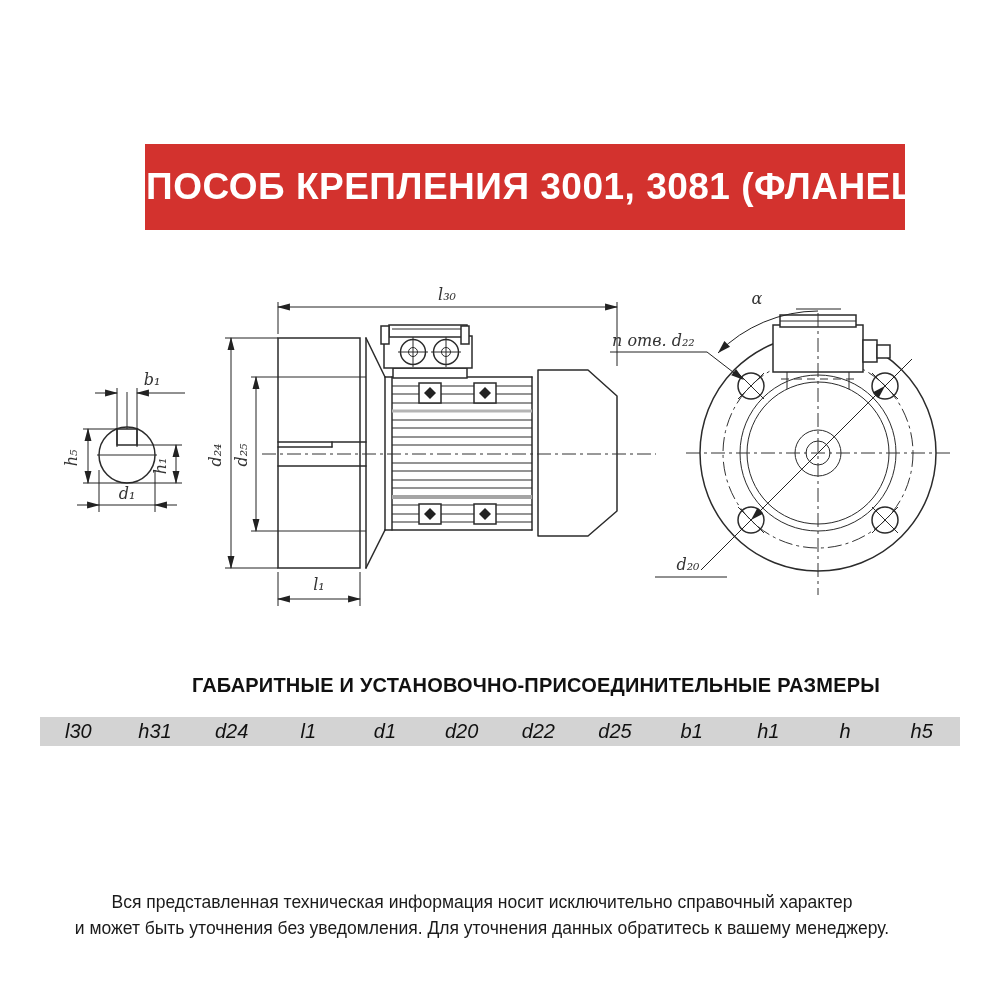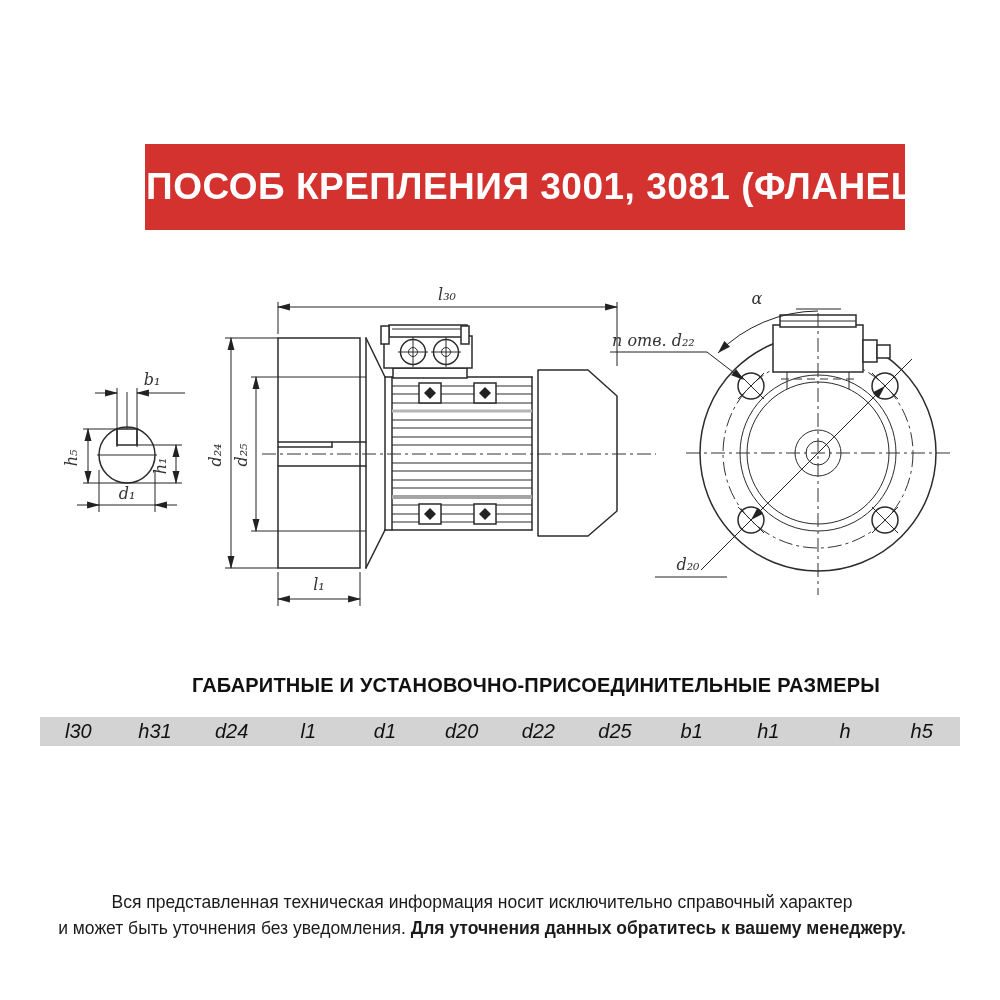--- a/index.html
+++ b/index.html
@@ -11,21 +11,21 @@
   .drawing{position:absolute;left:0;top:268px;width:1000px;height:352px;}
   .section-title{position:absolute;left:0;top:674px;width:1000px;text-align:center;
                  font-size:20px;font-weight:700;letter-spacing:.2px;margin-left:36px;}
   .dim-table{position:absolute;left:40px;top:717px;width:920px;font-style:italic;}
   .trow{display:grid;grid-template-columns:repeat(12,1fr);}
   .trow.head{background:var(--table_header_bg,#d3d3d3);}
   .trow div{text-align:center;font-size:20px;line-height:29px;height:29px;}
   .trow.vals div{line-height:33px;height:33px;}
   .footer{position:absolute;left:0;top:849px;width:964px;text-align:center;
           font-size:17.5px;line-height:25.5px;color:#1b1b1b;margin-top:41px;}
-  .footer b{font-weight:700;}
+  .footer b{font-weight:400;}
   
   .ln{stroke:#2b2b2b;stroke-width:1.5;fill:none;stroke-linecap:round;}
   .thin{stroke:#2b2b2b;stroke-width:1;fill:none;}
   .fin{stroke:#2b2b2b;stroke-width:1.1;}
   .dim{stroke:#222;stroke-width:1;fill:none;}
   .cl{stroke:#333;stroke-width:1;fill:none;stroke-dasharray:14 4 3 4;}
   .hid{stroke:#333;stroke-width:1;fill:none;stroke-dasharray:8 5;}
   .wfill{fill:#ffffff;stroke:#2b2b2b;stroke-width:1.5;}
   .dlabel{font-family:"DejaVu Serif", serif;font-style:italic;font-size:16px;fill:#333;}
   .arrp{fill:#222;}

